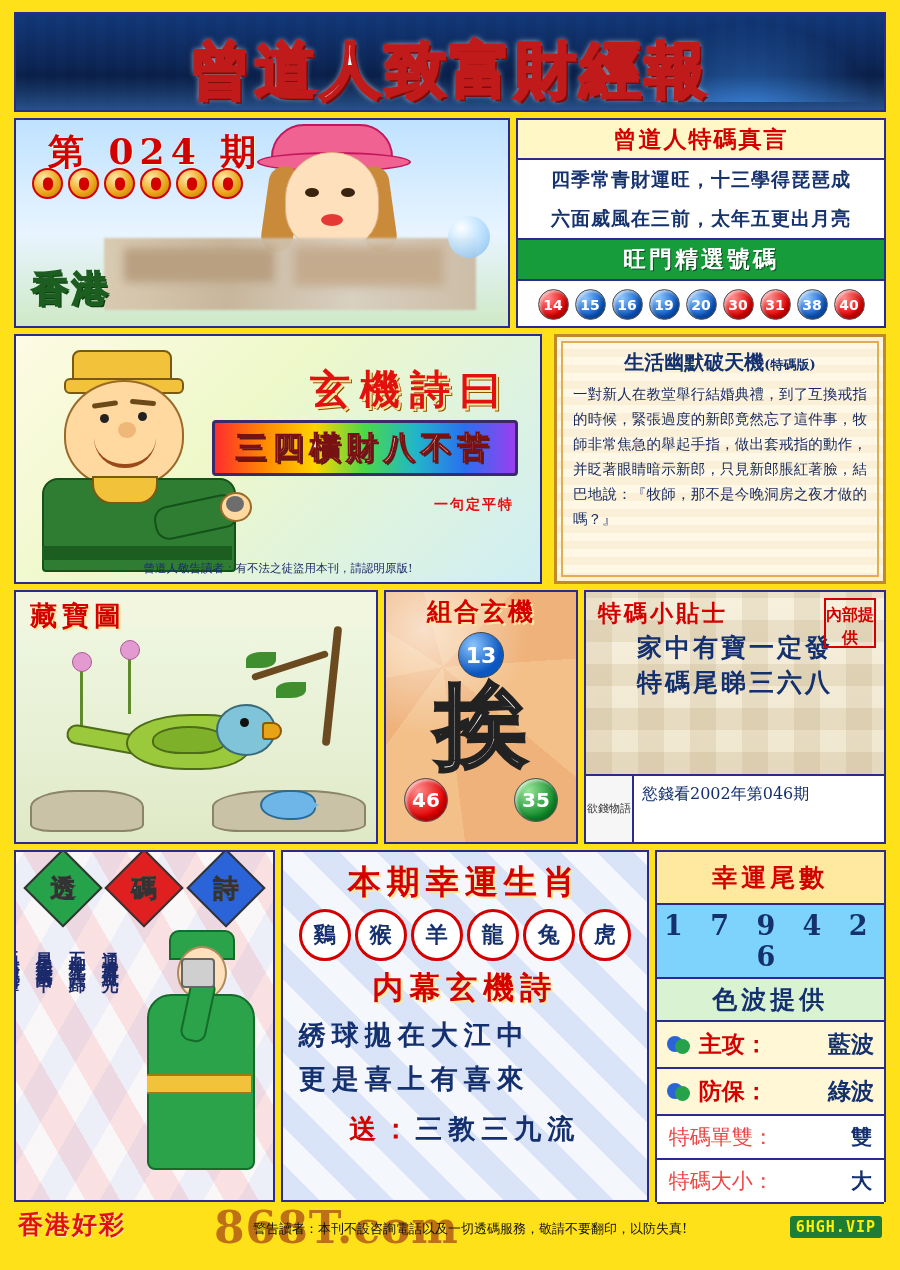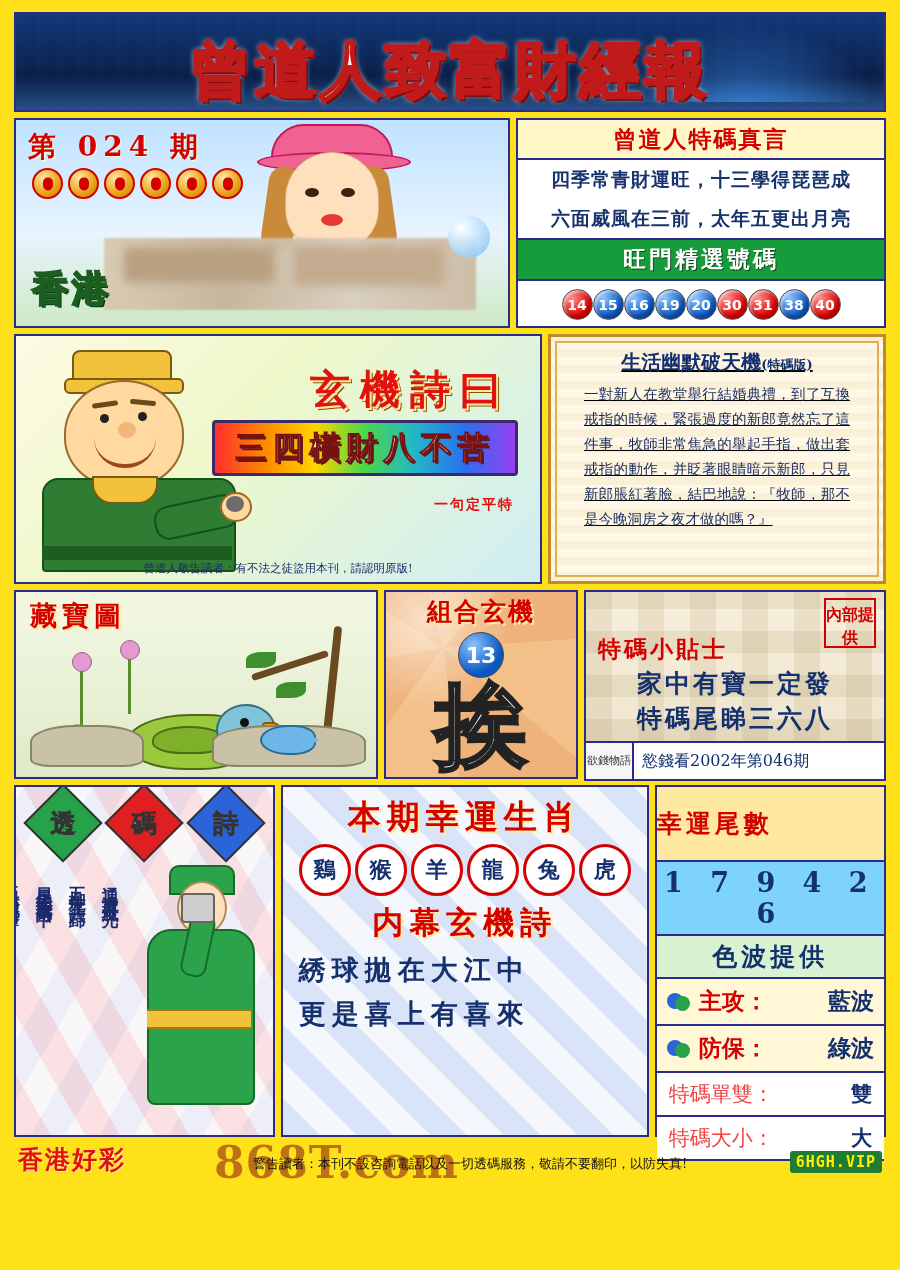--- a/index.html
+++ b/index.html
@@ -43,23 +43,23 @@
   }
 
   
   .row-issue{display:flex;margin-top:6px;height:210px;}
   .issue-left{
     position:relative;width:492px;border:2px solid #2b2b8f;background:#cfe8ff;
     background-image:linear-gradient(180deg,#bfe2ff 0%,#e8f4ff 55%,#cfe9c6 100%);
     overflow:hidden;
   }
   .issue-no{
-    position:absolute;left:12px;top:8px;
-    font-family:"DejaVu Serif","Liberation Serif",serif;
-    font-size:28px;font-weight:bold;color:#d40000;letter-spacing:6px;
+    position:absolute;left:32px;top:8px;
+    font-family:"DejaVu Serif","Liberation Serif",serif;
+    font-size:36px;font-weight:bold;color:#d40000;letter-spacing:6px;
     text-shadow:1px 1px 0 #ffd;
   }
   .coin-row{position:absolute;left:16px;top:48px;display:flex;gap:5px;}
   .coin{
     width:27px;height:27px;border-radius:50%;
     background:radial-gradient(circle at 35% 30%,#ffe9a8,#e8a317 60%,#b4760a);
     border:2px solid #d40000;position:relative;
   }
   .coin:after{
     content:"";position:absolute;left:50%;top:50%;width:10px;height:13px;
@@ -109,21 +109,21 @@
     font-size:19px;font-weight:bold;color:#17336e;padding:7px 0 6px;letter-spacing:1px;
     background:#ffffff;
   }
   .ir-sub{
     background:#169c3a;color:#ffffff;text-align:center;
     font-family:"DejaVu Serif","Liberation Serif",serif;
     font-size:23px;font-weight:bold;padding:4px 0;letter-spacing:3px;
     border-top:2px solid #2b2b8f;border-bottom:2px solid #2b2b8f;
     text-shadow:1px 1px 0 #0b4d1d;
   }
-  .balls{display:flex;justify-content:center;padding:8px 18px 6px;background:#ffffff;}
+  .balls{display:flex;justify-content:center;gap:6px;padding:8px 18px 6px;background:#ffffff;}
   .ball{
     width:29px;height:29px;border-radius:50%;
     display:flex;align-items:center;justify-content:center;
     font-size:14px;font-weight:bold;color:#fff;border:1px solid #555;
     box-shadow:inset -2px -3px 4px rgba(0,0,0,.25),inset 2px 2px 3px rgba(255,255,255,.6);
   }
   .ball.red{background:radial-gradient(circle at 32% 28%,#ff8c8c,#e00000 65%);}
   .ball.blue{background:radial-gradient(circle at 32% 28%,#8cc5ff,#0b57c2 65%);}
   .ball.green{background:radial-gradient(circle at 32% 28%,#9ae69a,#128c2a 65%);}
 
@@ -173,43 +173,42 @@
   .man .nose{position:absolute;left:84px;top:72px;width:18px;height:16px;background:#f0b878;border-radius:50%;}
   .man .smile{position:absolute;left:60px;top:88px;width:62px;height:26px;border-bottom:4px solid #9a4a1a;border-radius:0 0 40px 40px;}
   .man .body{position:absolute;left:8px;top:128px;width:190px;height:90px;background:#2e7d32;border:2px solid #14521a;border-radius:16px 16px 4px 4px;}
   .man .collar{position:absolute;left:58px;top:126px;width:62px;height:24px;background:#f3c23b;border:2px solid #7a5a10;border-radius:0 0 20px 20px;}
   .man .arm{position:absolute;left:120px;top:150px;width:80px;height:30px;background:#2e7d32;border:2px solid #14521a;border-radius:14px;transform:rotate(-12deg);}
   .man .hand{position:absolute;left:186px;top:142px;width:28px;height:26px;background:#ffd9a0;border:2px solid #9a6a2a;border-radius:50%;}
   .man .stone{position:absolute;left:192px;top:146px;width:18px;height:16px;background:#6d6d6d;border-radius:50%;}
   .man .belt{position:absolute;left:8px;top:196px;width:190px;height:14px;background:#1b5e20;}
 
   .joke{
-    flex:1;margin-left:6px;border:3px solid #c08a2a;background:#fff8e6;
-    position:relative;padding:8px 27px;
+    flex:1;margin-left:12px;border:3px solid #c08a2a;background:#fff8e6;
+    position:relative;padding:8px 10px;
     background-image:
       repeating-linear-gradient(0deg,rgba(200,150,40,.08) 0 8px,rgba(255,255,255,0) 8px 16px);
-    text-decoration: underline;
   }
   .joke:before{
     content:"";position:absolute;left:4px;top:4px;right:4px;bottom:4px;
     border:2px solid #e0b050;pointer-events:none;
   }
   .joke-title{
     text-align:center;font-family:"DejaVu Serif","Liberation Serif",serif;
     font-size:20px;font-weight:bold;color:#14306e;margin:4px 0 6px;
   }
   .joke-title small{font-size:13px;}
   .joke-body{
     font-family:"DejaVu Serif","Liberation Serif",serif;
     font-size:14.5px;line-height:1.72;color:#16285e;text-align:justify;
     padding:0 6px;position:relative;z-index:2;
   }
 
   
-  .row3{display:flex;margin-top:6px;height:189px;}
+  .row3{display:flex;margin-top:6px;height:254px;}
   .treasure{
     position:relative;width:360px;border:2px solid #2b2b8f;background:#f3f6de;overflow:hidden;
   }
   .treasure-title{
     position:absolute;left:14px;top:6px;z-index:3;
     font-family:"DejaVu Serif","Liberation Serif",serif;
     font-size:27px;font-weight:bold;color:#d40000;letter-spacing:5px;
     text-shadow:2px 2px 0 #ffe9a0;
   }
   .scene{position:absolute;left:0;top:34px;right:0;bottom:0;background:linear-gradient(180deg,#eef6e0,#e6efd2 60%,#dfe9c6);}
@@ -259,21 +258,21 @@
   .tips{
     flex:1;border:2px solid #2b2b8f;position:relative;
     background:
       repeating-linear-gradient(90deg,rgba(150,120,60,.12) 0 26px,rgba(255,255,255,0) 26px 52px),
       repeating-linear-gradient(0deg,rgba(150,120,60,.12) 0 22px,rgba(255,255,255,0) 22px 44px),
       linear-gradient(180deg,#f7f0dd,#efe6cf);
     padding:6px 8px;
   }
   .tips-title{
     font-family:"DejaVu Serif","Liberation Serif",serif;
-    font-size:23px;font-weight:bold;color:#d40000;letter-spacing:3px;padding-left:4px;margin-top:36px;
+    font-size:23px;font-weight:bold;color:#d40000;letter-spacing:3px;padding-left:4px;
   }
   .tips-l1,.tips-l2{
     font-family:"DejaVu Serif","Liberation Serif",serif;
     font-size:25px;font-weight:bold;color:#14306e;text-align:center;letter-spacing:3px;margin-top:2px;
   }
   .stamp{
     position:absolute;right:8px;top:6px;width:52px;height:50px;border:2px solid #d40000;
     color:#d40000;font-family:"DejaVu Serif","Liberation Serif",serif;font-weight:bold;
     font-size:16px;line-height:1.45;text-align:center;padding-top:3px;box-sizing:border-box;
   }
@@ -350,22 +349,22 @@
     font-size:27px;font-weight:bold;color:#14306e;letter-spacing:6px;margin:8px 0;
   }
   .bm-send{
     text-align:center;font-family:"DejaVu Serif","Liberation Serif",serif;
     font-size:27px;font-weight:bold;color:#d40000;letter-spacing:6px;margin-top:14px;
   }
   .bm-send b{color:#14306e;}
 
   .br{width:248px;margin-left:6px;border:2px solid #2b2b8f;background:#fff;display:flex;flex-direction:column;}
   .br-h{
-    background:#ffe9a0;text-align:left;font-family:"DejaVu Serif","Liberation Serif",serif;
-    font-size:25px;font-weight:bold;color:#d40000;padding:20px 0;letter-spacing:4px;
+    background:#ffe9a0;text-align:center;font-family:"DejaVu Serif","Liberation Serif",serif;
+    font-size:25px;font-weight:bold;color:#d40000;padding:9px 0;letter-spacing:4px;
     border-bottom:2px solid #2b2b8f;
   }
   .br-nums{
     background:#7dd3fc;text-align:center;font-family:"DejaVu Serif","Liberation Serif",serif;
     font-size:27px;font-weight:bold;color:#14306e;letter-spacing:9px;padding:5px 0;
     border-bottom:2px solid #2b2b8f;
   }
   .br-h2{
     background:#d9f3d2;text-align:center;font-family:"DejaVu Serif","Liberation Serif",serif;
     font-size:25px;font-weight:bold;color:#14306e;padding:4px 0;letter-spacing:4px;
@@ -589,20 +588,23 @@
         <div class="zod">鷄</div>
         <div class="zod">猴</div>
         <div class="zod">羊</div>
         <div class="zod">龍</div>
         <div class="zod">兔</div>
         <div class="zod">虎</div>
       </div>
       <div class="bm-title2">内幕玄機詩</div>
       <div class="bm-line">綉球拋在大江中</div>
       <div class="bm-line">更是喜上有喜來</div>
+      <div class="bm-send">
+        <span>送：</span><b>三教三九流</b>
+      </div>
     </div>
 
     <div class="br">
       <div class="br-h">幸運尾數</div>
       <div class="br-nums">1 7 9 4 2 6</div>
       <div class="br-h2">色波提供</div>
       <div class="br-row">
         <div class="dot2">
             <div class="a"></div>
             <div class="b"></div>

